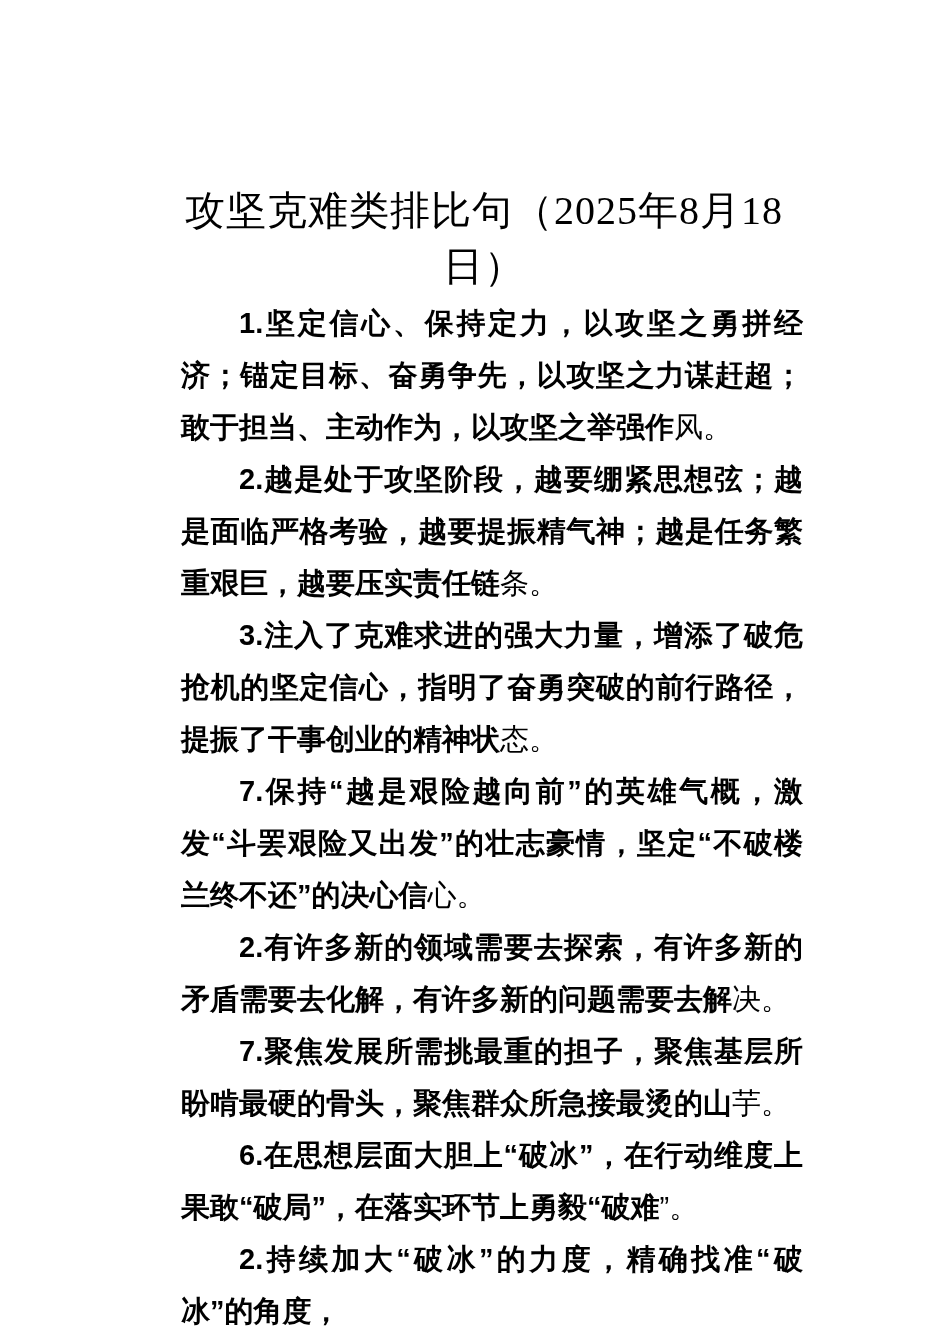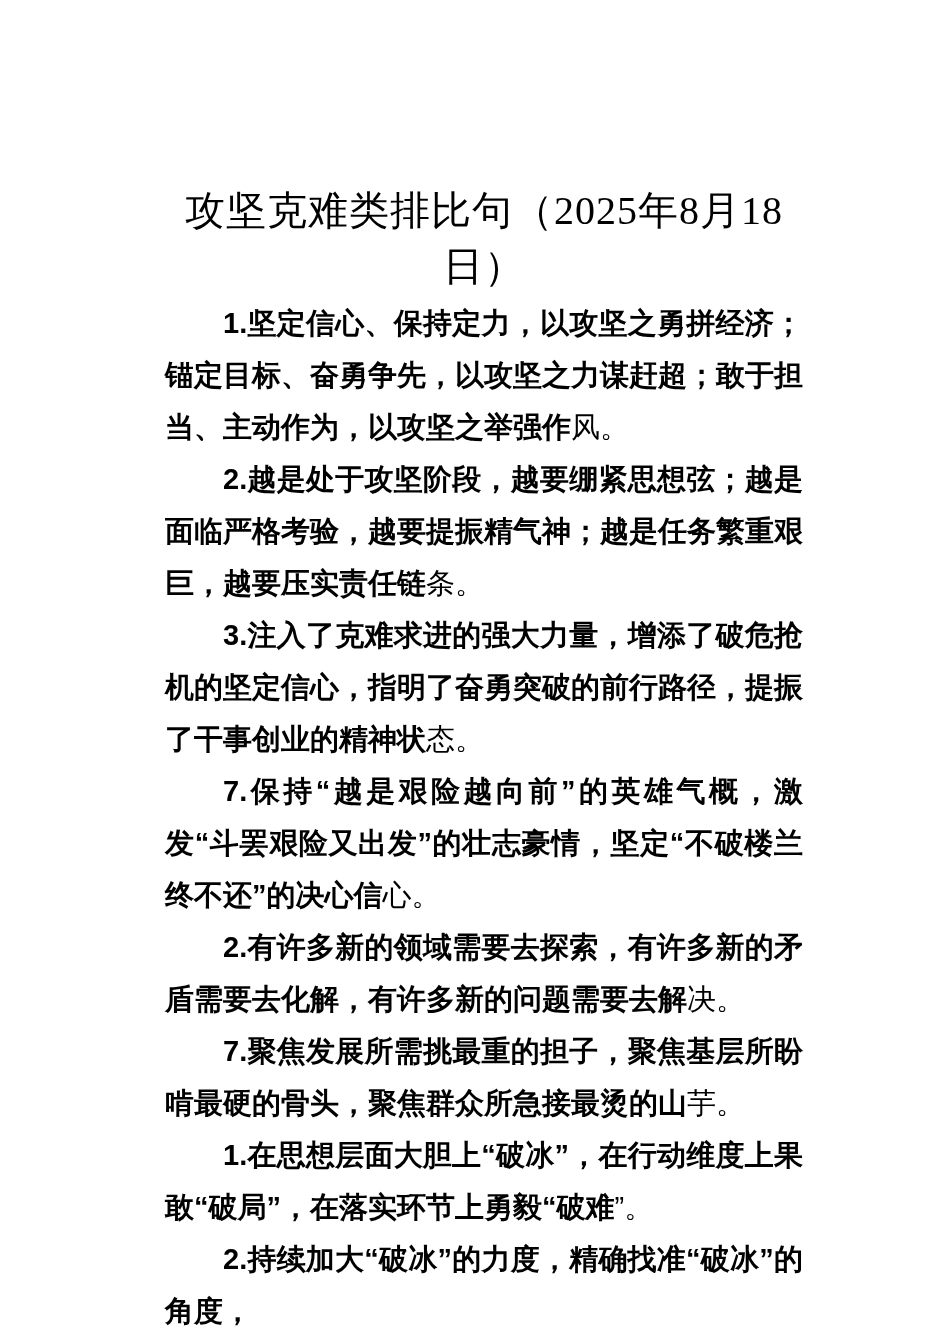--- a/index.html
+++ b/index.html
@@ -23,20 +23,21 @@
     font-family: "Liberation Serif", serif;
     font-weight: 400;
     font-size: 40px;
     line-height: 56px;
     text-align: center;
     margin: 0 0 0 0;
     letter-spacing: 1px;
   }
   .doc-body {
     margin-top: 2px;
+    margin-left: 16px;
   }
   .para {
     margin: 0;
     font-size: 29px;
     line-height: 52px;
     font-weight: 700;
     text-align: justify;
     text-indent: 58px;
     word-break: break-all;
   }
@@ -57,17 +58,17 @@
 
     <p class="para"><span>3.注入了克难求进的强大力量，增添了破危抢机的坚定信心，指明了奋勇突破的前行路径，提振了干事创业的精神状</span><span class="tail">态。</span></p>
 
     <p class="para"><span>7.保持“越是艰险越向前”的英雄气概，激发“斗罢艰险又出发”的壮志豪情，坚定“不破楼兰终不还”的决心信</span><span class="tail">心。</span></p>
 
 
     <p class="para"><span>2.有许多新的领域需要去探索，有许多新的矛盾需要去化解，有许多新的问题需要去解</span><span class="tail">决。</span></p>
 
     <p class="para"><span>7.聚焦发展所需挑最重的担子，聚焦基层所盼啃最硬的骨头，聚焦群众所急接最烫的山</span><span class="tail">芋。</span></p>
 
-    <p class="para"><span>1.在思想层面大胆上“破冰”，在行动维度上果敢“破局”，在落实环节上勇毅“破难</span><span class="tail">”。</span></p>
+    <p class="para"><span>6.在思想层面大胆上“破冰”，在行动维度上果敢“破局”，在落实环节上勇毅“破难</span><span class="tail">”。</span></p>
 
     <p class="para"><span>2.持续加大“破冰”的力度，精确找准“破冰”的角度，</span><span class="tail"></span></p>
   </div>
 </div>
 
 </body></html>

